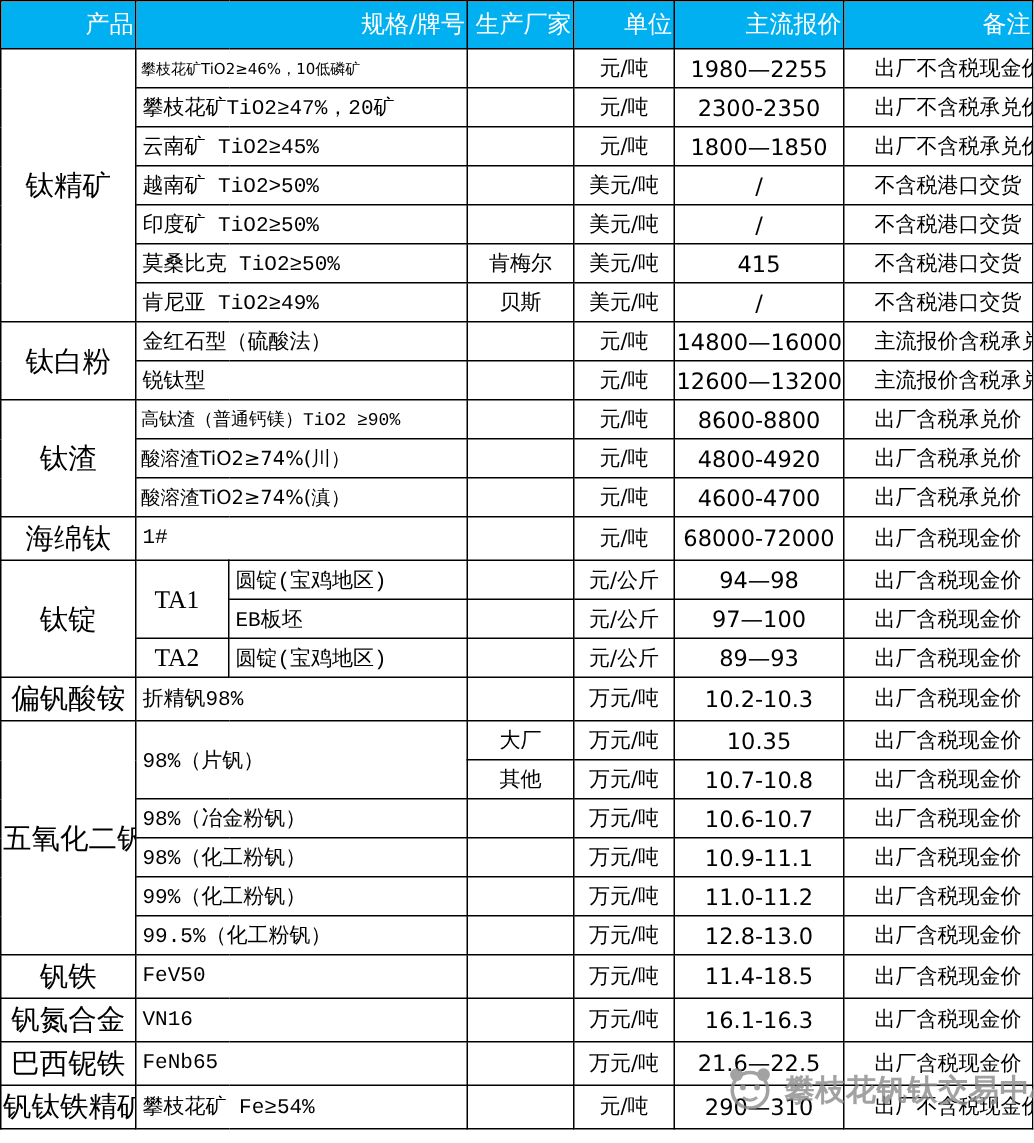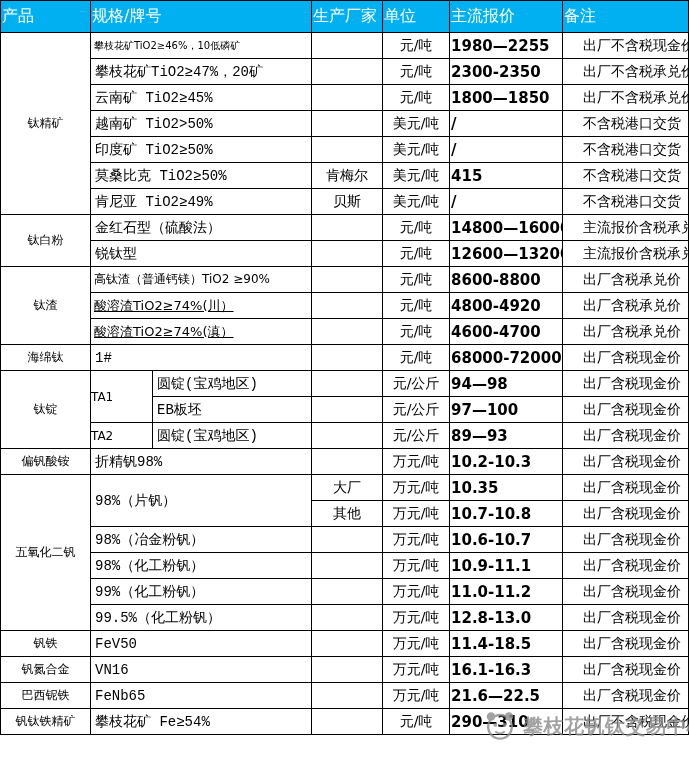--- a/index.html
+++ b/index.html
@@ -20,36 +20,36 @@
     overflow:hidden;
     white-space:nowrap;
     box-sizing:border-box;
   }
   th{
     background:#00B0F0;
     color:#ffffff;
     font-weight:normal;
     font-size:16px;
     height:32px;
-    text-align:left;
+    text-align:right;
   }
   td{
     height:26px;
     font-size:14px;
     background:#ffffff;
   }
-  td.prod{text-align:center;font-size:12px;}
+  td.prod{text-align:center;font-size:19px;}
   td.spec{text-align:left;padding-left:4px;font-family:Liberation Mono, monospace;}
   td.spec-fit{text-align:left;padding-left:3px;font-size:10px;}
-  td.spec-sm{text-align:left;padding-left:3px;font-size:12px;}
-  td.spec-md{text-align:left;padding-left:3px;font-size:13px;text-decoration:underline;}
-  td.ta{text-align:left;padding-left:0;font-size:12px;}
+  td.spec-sm{text-align:left;padding-left:3px;font-size:12px;font-family:Liberation Mono, monospace;}
+  td.spec-md{text-align:left;padding-left:3px;font-size:13px;}
+  td.ta{text-align:left;padding-left:12px;font-size:17px;font-family:Liberation Serif, serif;}
   td.maker{text-align:center;}
   td.unit{text-align:center;}
-  td.price{font-size:15px;font-weight:bold;}
+  td.price{text-align:center;font-size:15px;}
   td.note{text-align:left;padding-left:20px;}
   .watermark{
     position:absolute;
     left:482px;top:706px;
     display:flex;align-items:center;gap:5px;
     color:#8c8c8c;opacity:0.8;
     z-index:5;pointer-events:none;
   }
   .wm-text{
     font-size:20px;font-weight:bold;letter-spacing:0.5px;white-space:nowrap;

